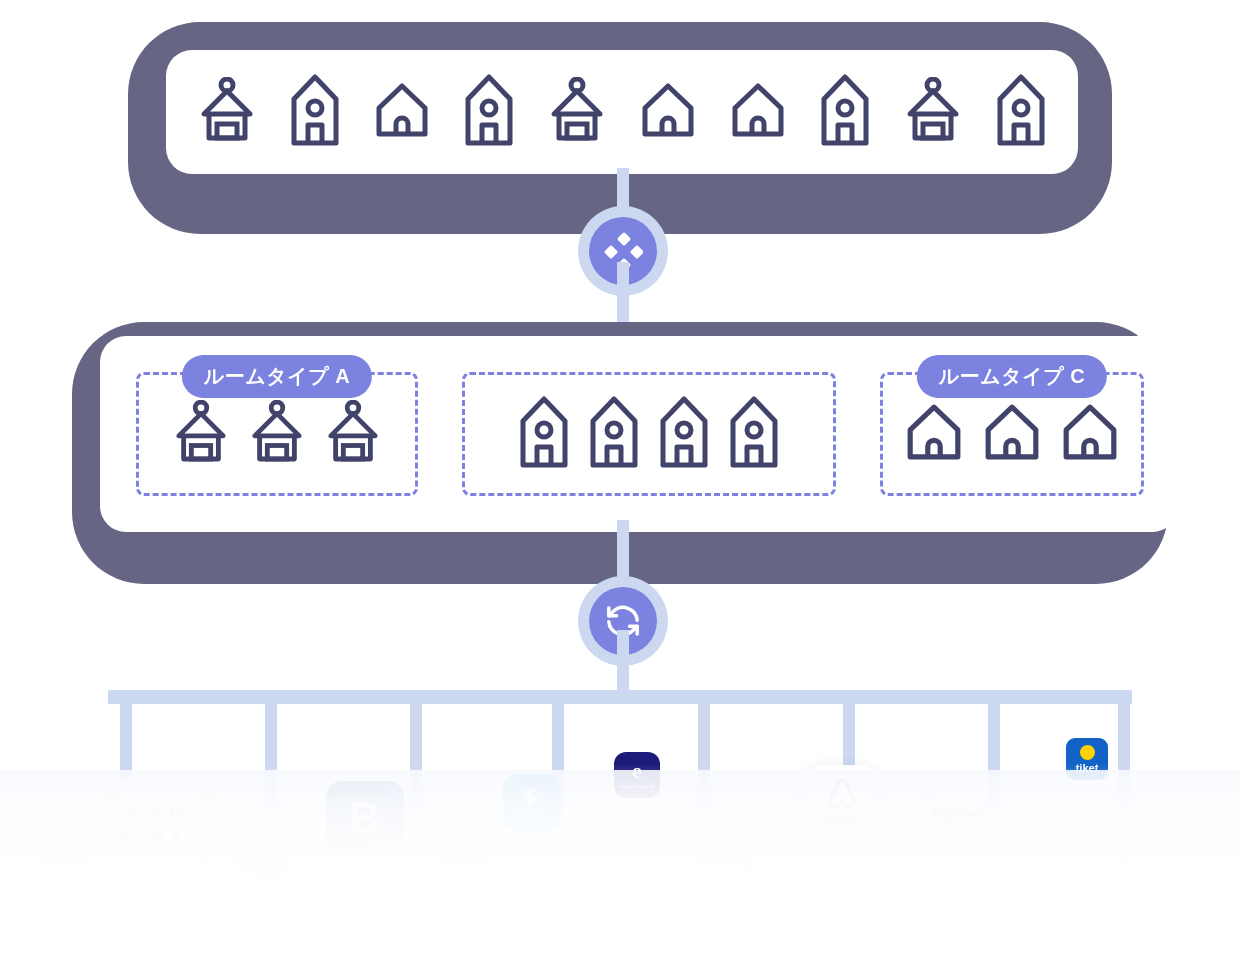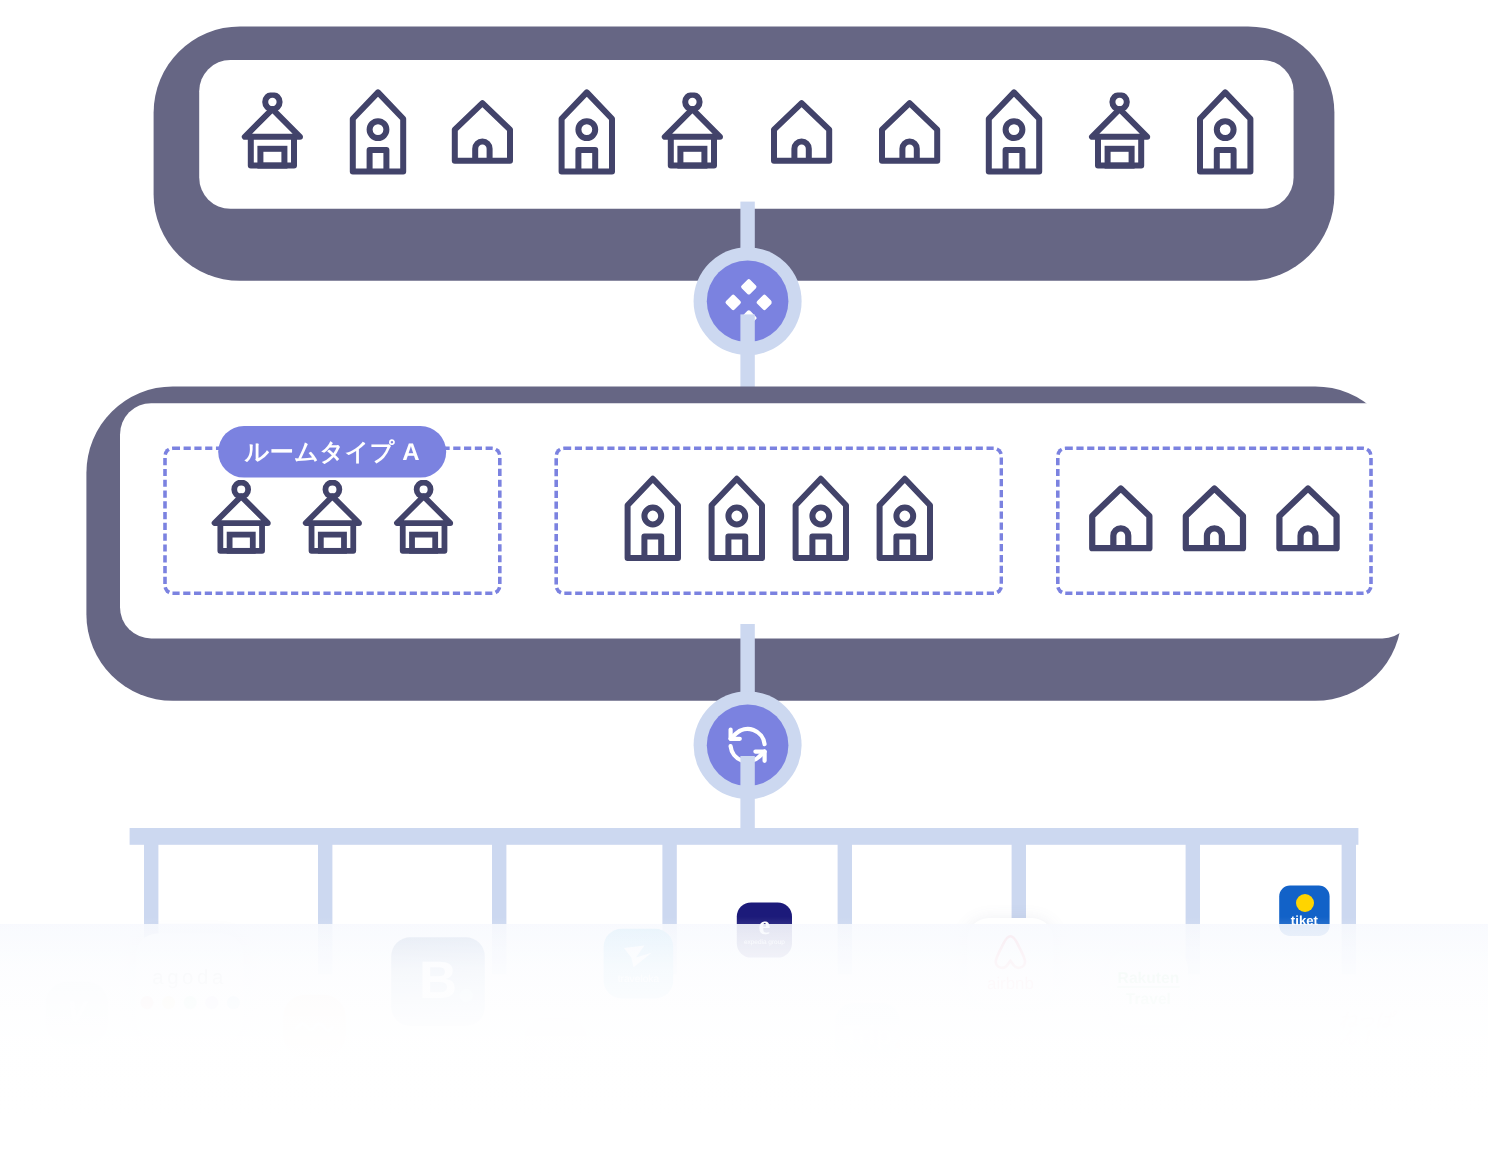--- a/index.html
+++ b/index.html
@@ -307,20 +307,21 @@
         <span>
           <svg width="50" height="74" viewBox="0 0 50 74" fill="none">
             <path d="M25 4 L46 26 V70 H4 V26 Z" stroke="#42436a" stroke-width="5" stroke-linejoin="round" fill="none"></path>
             <circle cx="25" cy="35" r="7" stroke="#42436a" stroke-width="5"></circle>
             <path d="M18 70 V52 H32 V70" stroke="#42436a" stroke-width="5" stroke-linejoin="round" fill="none"></path>
           </svg>
         </span>
       </div>
 
       <div class="group c">
+        <span class="group-label">ルームタイプ C</span>
         <span>
           <svg width="58" height="58" viewBox="0 0 56 56" fill="none">
             <path d="M28 4 L51 26 V52 H5 V26 Z" stroke="#42436a" stroke-width="5" stroke-linejoin="round" fill="none"></path>
             <path d="M22 52 V42 a6 6 0 0 1 12 0 V52" stroke="#42436a" stroke-width="5" stroke-linejoin="round" fill="none"></path>
           </svg>
         </span>
         <span>
           <svg width="58" height="58" viewBox="0 0 56 56" fill="none">
             <path d="M28 4 L51 26 V52 H5 V26 Z" stroke="#42436a" stroke-width="5" stroke-linejoin="round" fill="none"></path>
             <path d="M22 52 V42 a6 6 0 0 1 12 0 V52" stroke="#42436a" stroke-width="5" stroke-linejoin="round" fill="none"></path>

